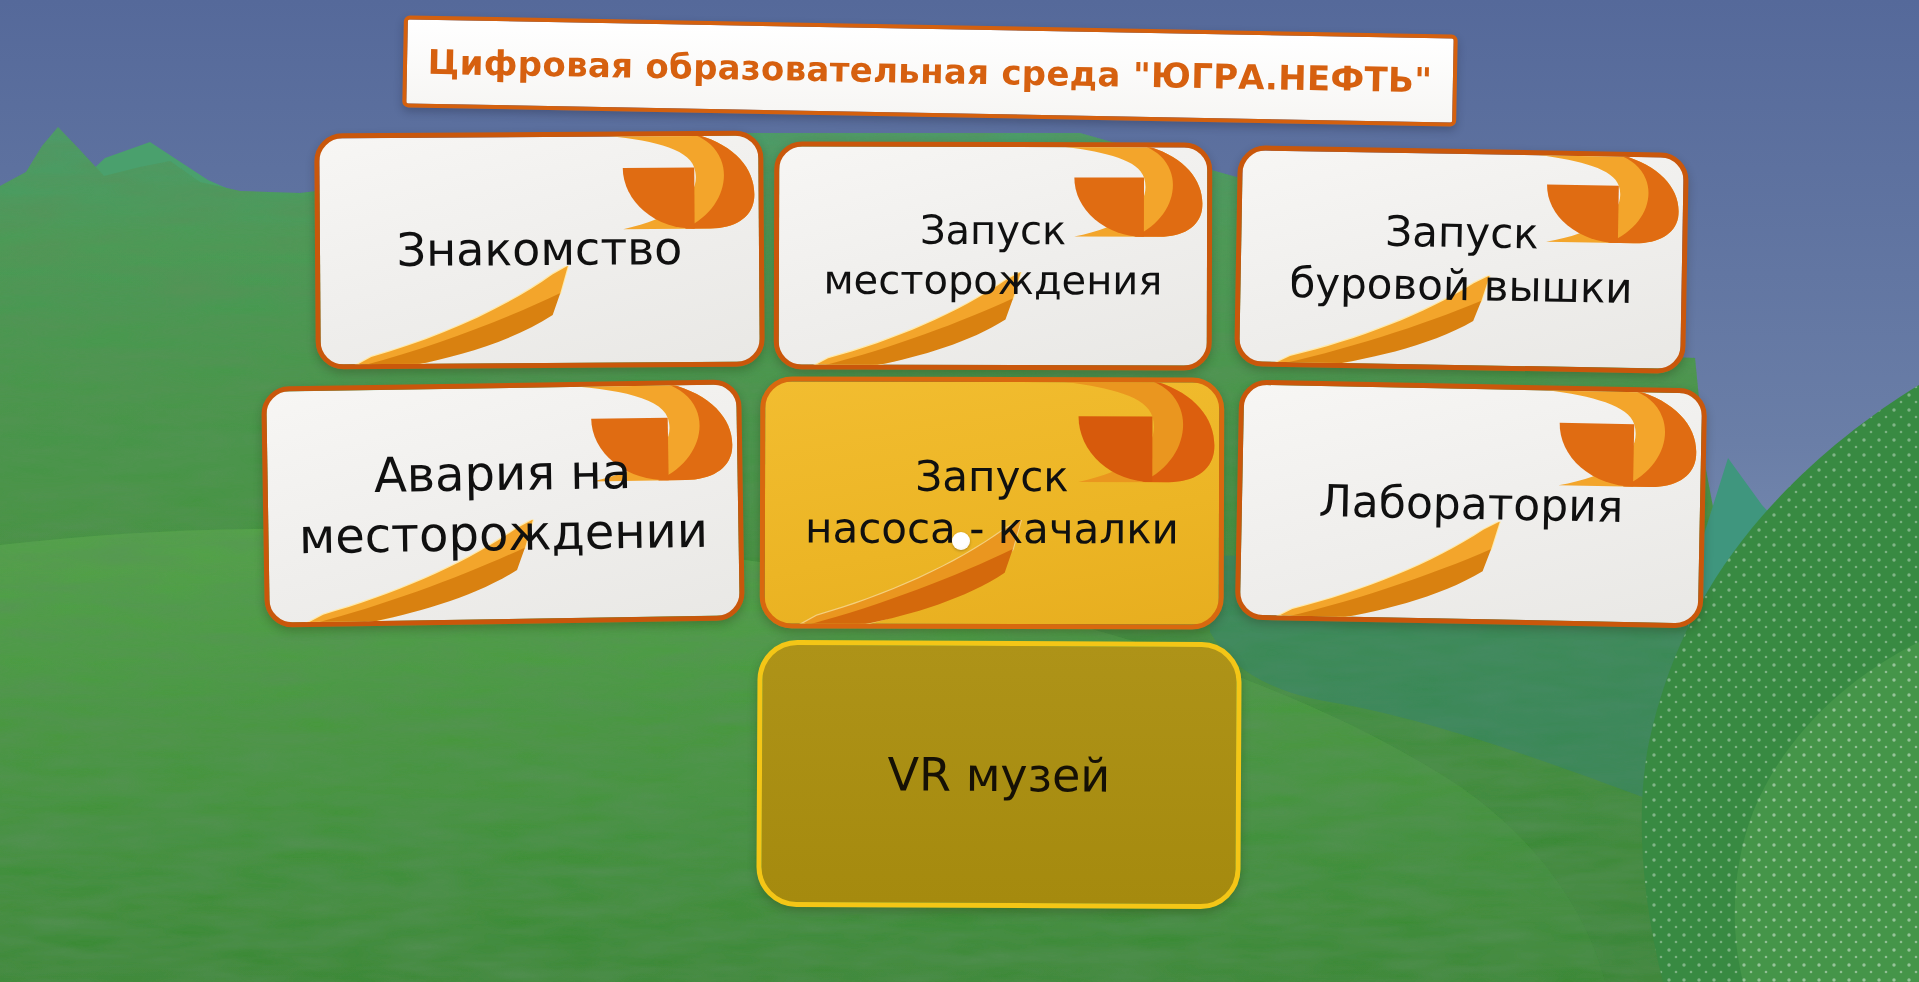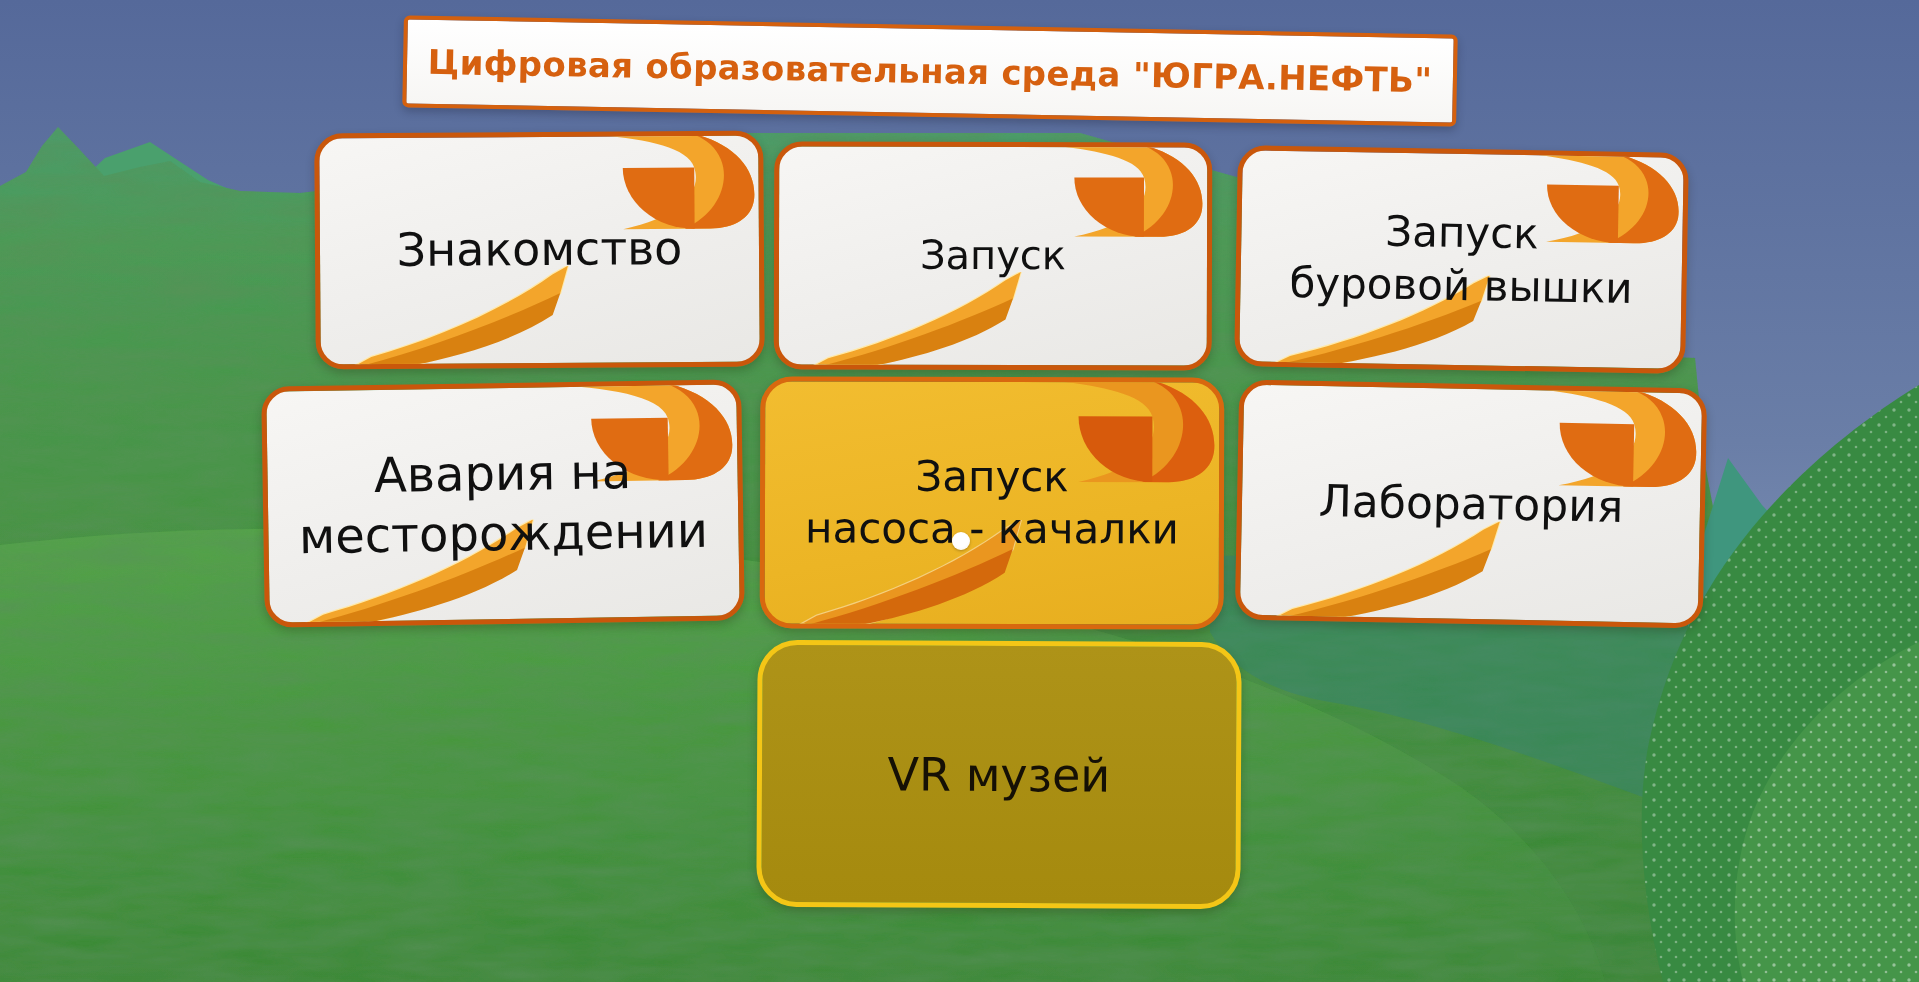--- a/index.html
+++ b/index.html
@@ -161,20 +161,21 @@
     <svg class="deco deco-top" viewBox="0 0 230 120" preserveAspectRatio="none">
       <path class="sw-light" d="M24,0 L146,0 C198,10 224,46 220,84 C217,106 200,118 176,118 L88,118 C146,104 168,74 160,44 C152,14 92,6 24,0 Z"></path>
       <path class="sw-dark" d="M146,0 C198,10 224,46 220,84 C217,106 200,118 176,118 L150,118 C184,100 196,62 187,35 C180,13 162,3 146,0 Z"></path>
       <path class="sw-disc" d="M160,44 L88,44 A72,74 0 0 0 160,118 Z"></path>
     </svg>
     <svg class="deco deco-bottom" viewBox="0 0 460 120" preserveAspectRatio="none">
       <path class="sw-blade" d="M30,120 L64,106 C168,84 270,50 344,10 L368,0 L356,32 C298,74 200,106 104,120 Z"></path>
       <path class="sw-blade-dark" d="M30,120 C140,100 268,64 356,32 L344,58 C276,92 170,112 98,120 Z"></path>
     </svg>
     <span class="btn-line">Запуск</span>
+    <span class="btn-line">месторождения</span>
   </div>
 
   <div class="menu-btn btn-3">
     <svg class="deco deco-top" viewBox="0 0 230 120" preserveAspectRatio="none">
       <path class="sw-light" d="M24,0 L146,0 C198,10 224,46 220,84 C217,106 200,118 176,118 L88,118 C146,104 168,74 160,44 C152,14 92,6 24,0 Z"></path>
       <path class="sw-dark" d="M146,0 C198,10 224,46 220,84 C217,106 200,118 176,118 L150,118 C184,100 196,62 187,35 C180,13 162,3 146,0 Z"></path>
       <path class="sw-disc" d="M160,44 L88,44 A72,74 0 0 0 160,118 Z"></path>
     </svg>
     <svg class="deco deco-bottom" viewBox="0 0 460 120" preserveAspectRatio="none">
       <path class="sw-blade" d="M30,120 L64,106 C168,84 270,50 344,10 L368,0 L356,32 C298,74 200,106 104,120 Z"></path>

